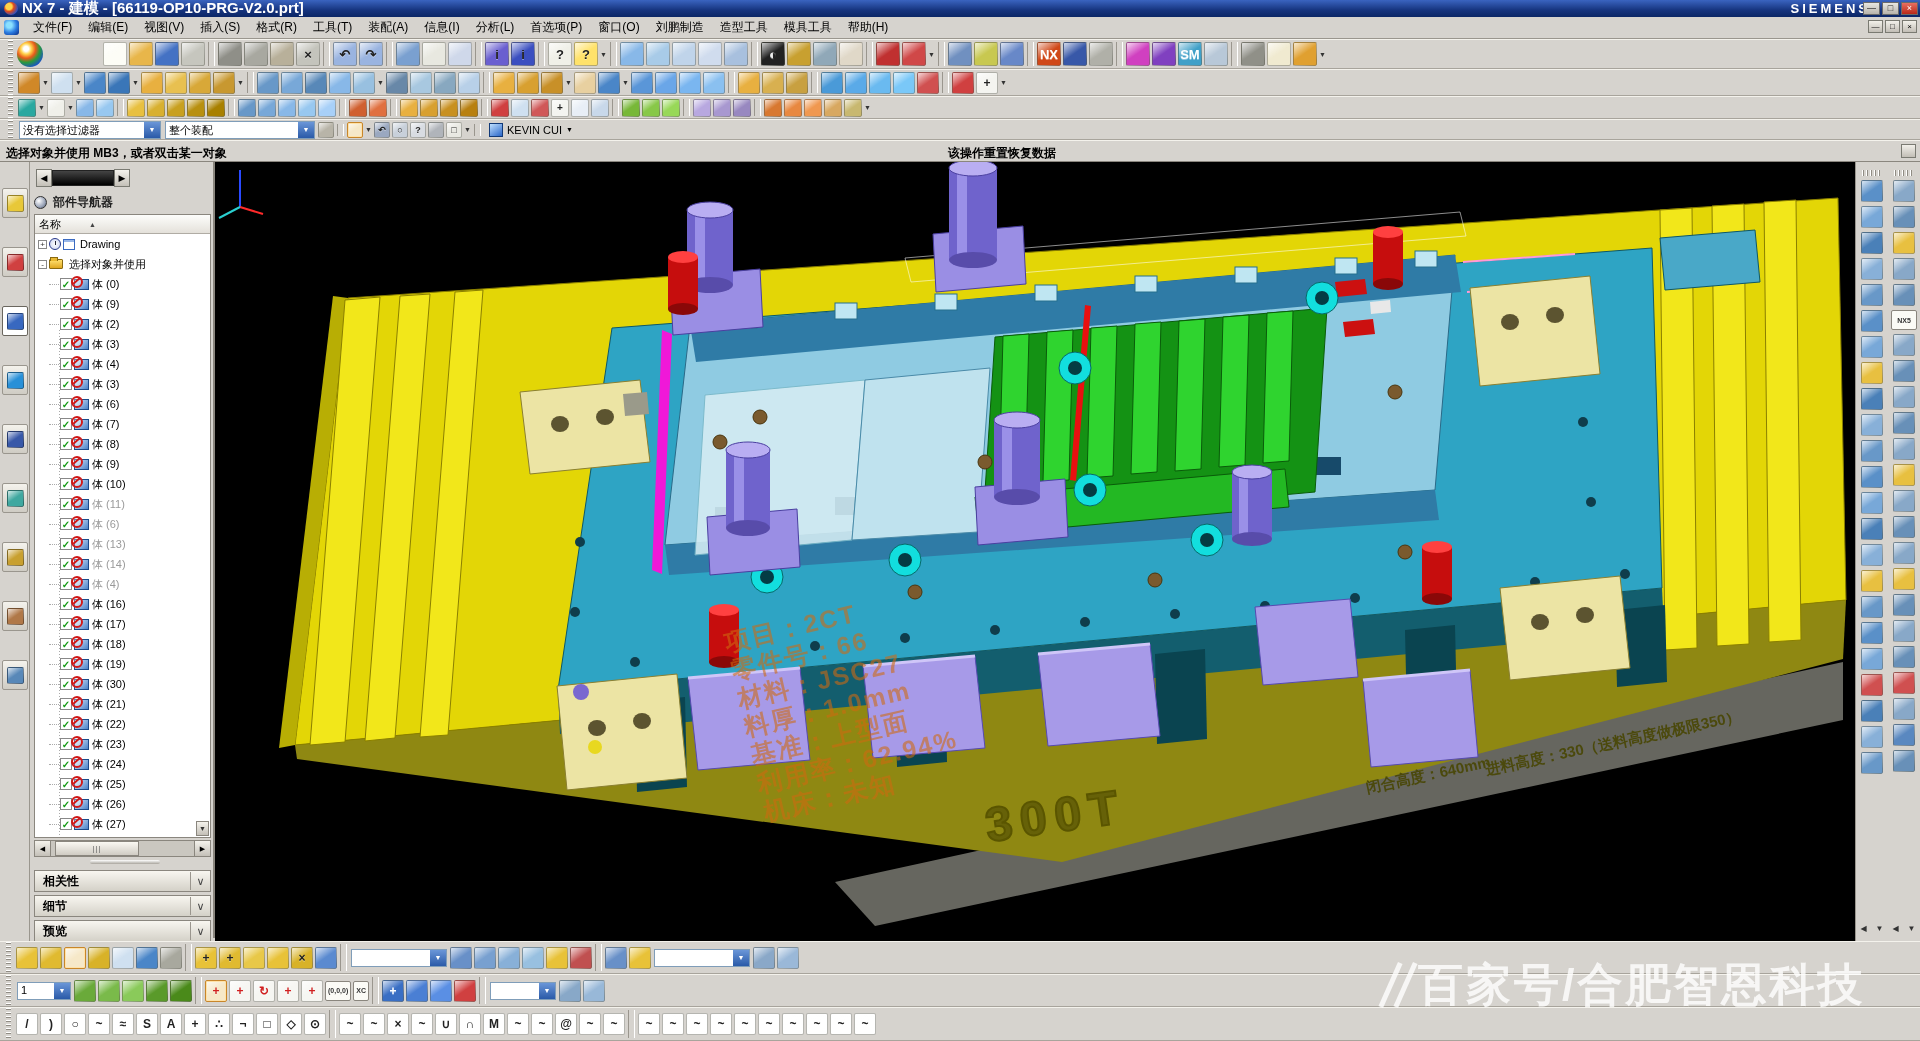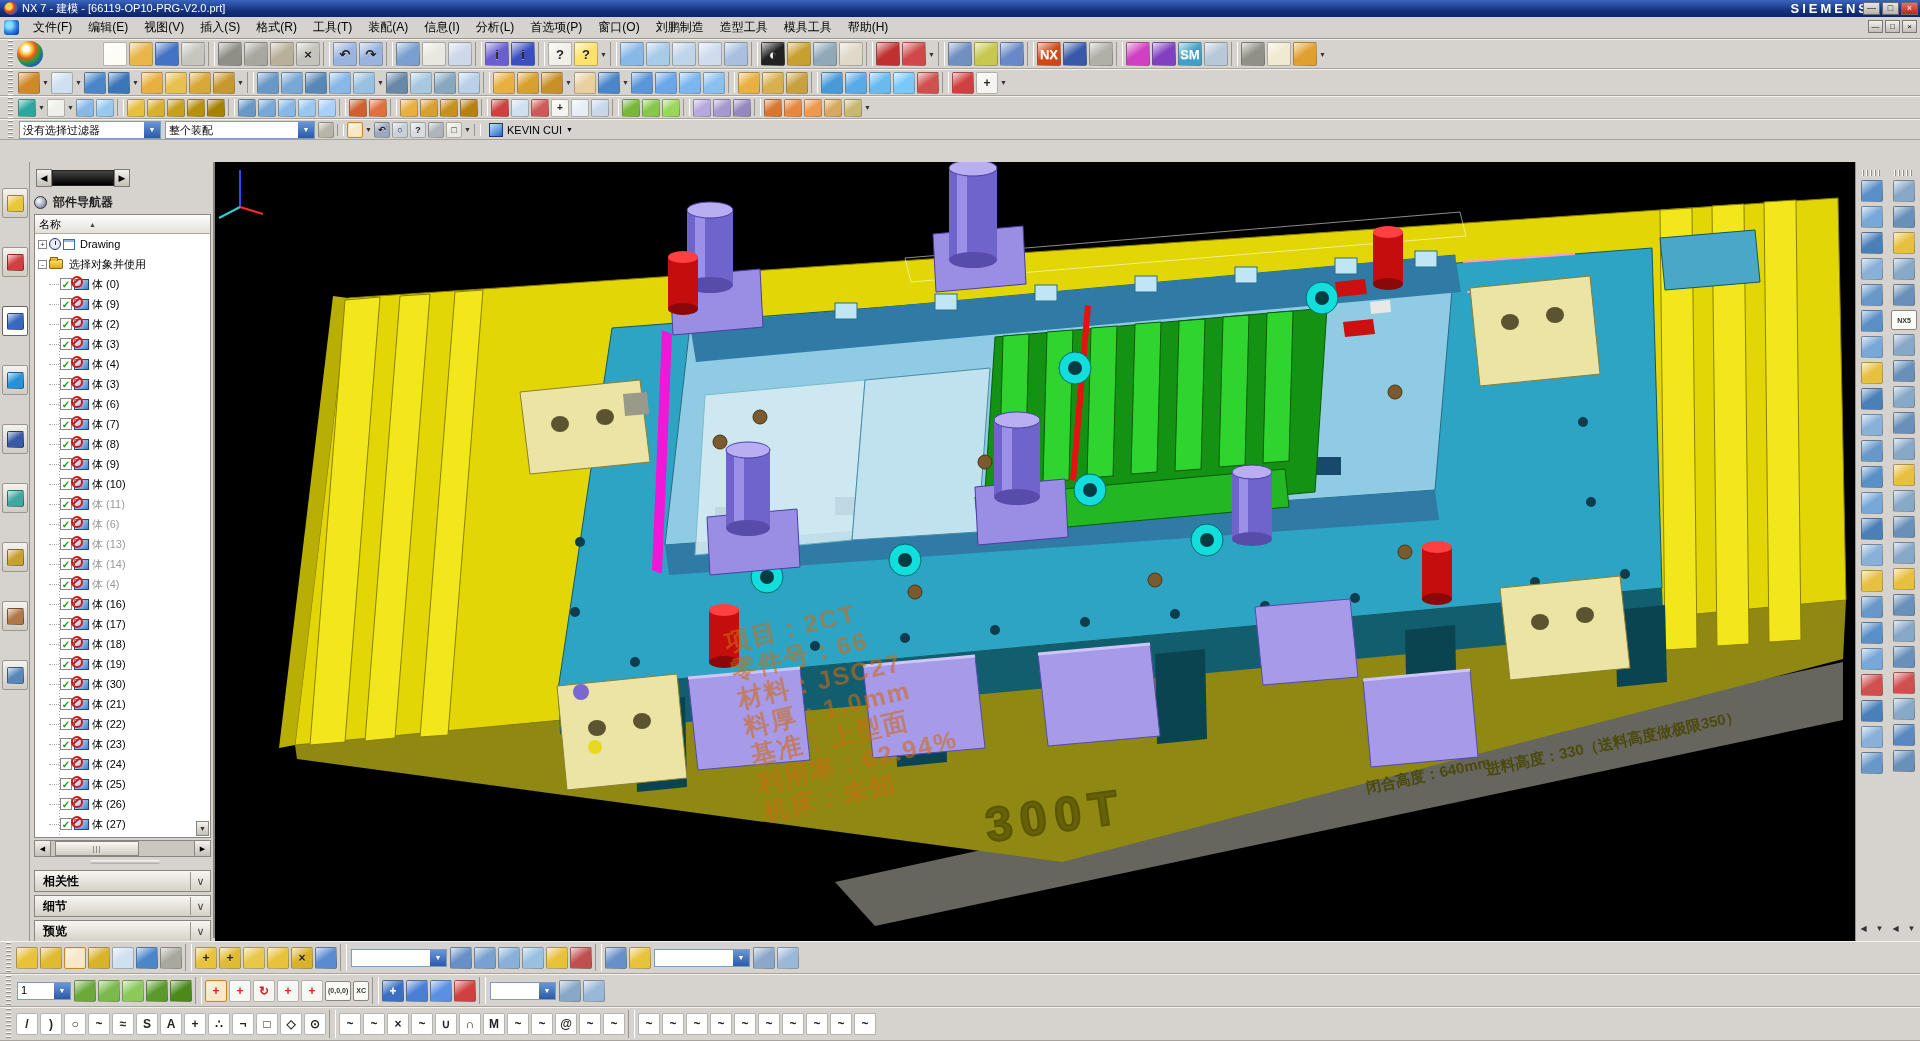--- a/index.html
+++ b/index.html
@@ -6,21 +6,21 @@
   html,body { background:#333; }
   body { font-family:"Liberation Sans", sans-serif; }
   #app { position:relative; width:1920px; height:1041px; background:#d6d3ce; overflow:hidden; font-size:12px; color:#000; }
 
   
   .titlebar { position:absolute; left:0; top:0; width:1920px; height:17px;
     background:linear-gradient(180deg,#3a64c0 0%,#16347e 60%,#0b2666 100%);
     color:#fff; display:flex; align-items:center; padding:0 2px; }
   .appico { width:14px; height:13px; margin:0 4px 0 2px; border-radius:50%;
     background:radial-gradient(circle at 35% 35%, #ffd24a 0 25%, #e04a1a 40%, #2a52c8 75%, #0a1c5a 100%); }
-  .titlebar .title { font-size:11px; font-weight:normal; flex:0 0 auto; }
+  .titlebar .title { font-size:15px; font-weight:bold; flex:0 0 auto; }
   .titlebar .brand { margin-left:auto; margin-right:48px; font-size:13px; font-weight:bold; letter-spacing:3px; }
   .winbtns { position:absolute; right:2px; top:2px; display:flex; gap:2px; }
   .winbtn { width:17px; height:13px; font-size:9px; line-height:11px; text-align:center;
     background:linear-gradient(#e8e6e0,#b8b4ac); border:1px solid #6a6a6a; color:#222; }
   .winbtn.close { background:linear-gradient(#e87060,#b82818); color:#fff; }
 
   
   .menubar { position:absolute; left:0; top:17px; width:1920px; height:22px; background:#d6d3ce;
     border-bottom:1px solid #9a968e; display:flex; align-items:center; padding-left:4px; }
   .menuico { width:15px; height:15px; margin-right:6px; border-radius:3px;
@@ -368,20 +368,25 @@
         <span class="dd">▼</span>
         <span class="sep"></span>
       </span>
     <span class="usergrp">
       <span class="usercube"></span>
       <span>KEVIN CUI</span>
       <span style="font-size:7px">▼</span>
     </span>
   </div>
 
+  <div class="promptbar">
+    <span class="msg">选择对象并使用 MB3，或者双击某一对象</span>
+    <span class="status">该操作重置恢复数据</span>
+    <span class="railico"></span>
+  </div>
 
   <div class="main">
 
     <div class="resbar" id="resbar">
         <div class="resbtn" style="top: 26px;">
           <span class="resglyph" style="background: linear-gradient(145deg, rgba(255, 255, 255, 0.78), rgba(255, 255, 255, 0) 48%), rgb(232, 200, 56);"></span>
         </div>
         <div class="resbtn" style="top: 85px;">
           <span class="resglyph" style="background: linear-gradient(145deg, rgba(255, 255, 255, 0.78), rgba(255, 255, 255, 0) 48%), rgb(208, 64, 64);"></span>
         </div>
@@ -1050,13 +1055,18 @@
       <span class="tbi sz22" style="background: linear-gradient(145deg, rgba(255, 255, 255, 0.78), rgba(255, 255, 255, 0) 48%), rgb(255, 255, 255); color: rgb(34, 34, 34);">~</span>
       <span class="tbi sz22" style="background: linear-gradient(145deg, rgba(255, 255, 255, 0.78), rgba(255, 255, 255, 0) 48%), rgb(255, 255, 255); color: rgb(34, 34, 34);">~</span>
       <span class="tbi sz22" style="background: linear-gradient(145deg, rgba(255, 255, 255, 0.78), rgba(255, 255, 255, 0) 48%), rgb(255, 255, 255); color: rgb(34, 34, 34);">~</span>
       <span class="tbi sz22" style="background: linear-gradient(145deg, rgba(255, 255, 255, 0.78), rgba(255, 255, 255, 0) 48%), rgb(255, 255, 255); color: rgb(34, 34, 34);">~</span>
       <span class="tbi sz22" style="background: linear-gradient(145deg, rgba(255, 255, 255, 0.78), rgba(255, 255, 255, 0) 48%), rgb(255, 255, 255); color: rgb(34, 34, 34);">~</span>
       <span class="tbi sz22" style="background: linear-gradient(145deg, rgba(255, 255, 255, 0.78), rgba(255, 255, 255, 0) 48%), rgb(255, 255, 255); color: rgb(34, 34, 34);">~</span>
       <span class="tbi sz22" style="background: linear-gradient(145deg, rgba(255, 255, 255, 0.78), rgba(255, 255, 255, 0) 48%), rgb(255, 255, 255); color: rgb(34, 34, 34);">~</span>
       <span class="tbi sz22" style="background: linear-gradient(145deg, rgba(255, 255, 255, 0.78), rgba(255, 255, 255, 0) 48%), rgb(255, 255, 255); color: rgb(34, 34, 34);">~</span>
     </div>
 
+  <div class="watermark">
+    <i class="wslash"></i>
+    <i class="wslash"></i>
+    <span>百家号/合肥智恩科技</span>
+  </div>
 </div>
 
 </body></html>

